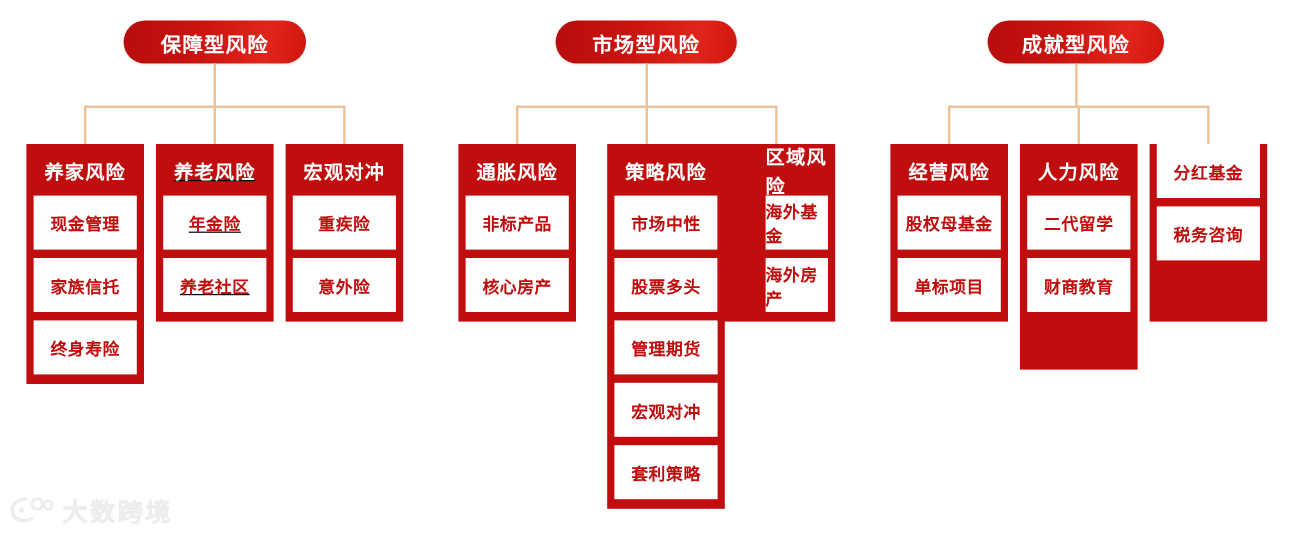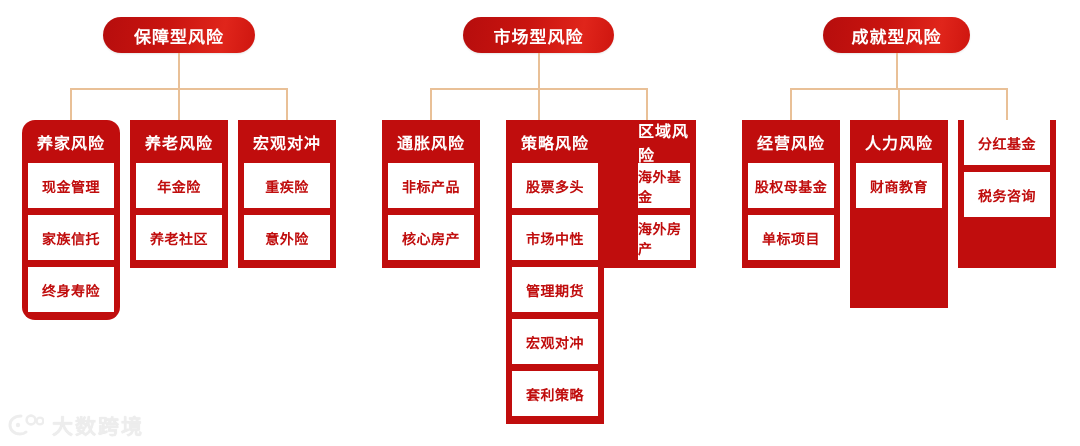--- a/index.html
+++ b/index.html
@@ -124,61 +124,62 @@
       <div class="conn conn-v" style="left: 430px; top: 88px; height: 32px;"></div>
       <div class="conn conn-v" style="left: 538px; top: 88px; height: 32px;"></div>
       <div class="conn conn-v" style="left: 646px; top: 88px; height: 32px;"></div>
       <div class="conn conn-v" style="left: 896px; top: 53px; height: 35px;"></div>
       <div class="conn conn-h" style="left: 791px; top: 88px; width: 216px;"></div>
       <div class="conn conn-v" style="left: 790px; top: 88px; height: 32px;"></div>
       <div class="conn conn-v" style="left: 898px; top: 88px; height: 32px;"></div>
       <div class="conn conn-v" style="left: 1006px; top: 88px; height: 32px;"></div>
     </div>
   <div id="columns-layer">
-      <div class="col" style="left: 22px; top: 120px; width: 98px; height: 200px; border-radius: 13px;">
+      <div class="col" style="left: 22px; top: 120px; width: 98px; height: 200px;">
         <div class="col-head">养家风险</div>
         <div class="col-item">现金管理</div>
         <div class="col-item">家族信托</div>
         <div class="col-item">终身寿险</div>
       </div>
-      <div class="col" style="left: 130px; top: 120px; width: 98px; height: 148px;">
+      <div class="col" style="left: 130px; top: 120px; width: 98px; height: 148px; text-decoration: underline;">
         <div class="col-head">养老风险</div>
         <div class="col-item">年金险</div>
         <div class="col-item">养老社区</div>
       </div>
       <div class="col" style="left: 238px; top: 120px; width: 98px; height: 148px;">
         <div class="col-head">宏观对冲</div>
         <div class="col-item">重疾险</div>
         <div class="col-item">意外险</div>
       </div>
       <div class="col" style="left: 382px; top: 120px; width: 98px; height: 148px;">
         <div class="col-head">通胀风险</div>
         <div class="col-item">非标产品</div>
         <div class="col-item">核心房产</div>
       </div>
       <div class="col" style="left: 506px; top: 120px; width: 98px; height: 304px;">
         <div class="col-head">策略风险</div>
+        <div class="col-item">市场中性</div>
         <div class="col-item">股票多头</div>
-        <div class="col-item">市场中性</div>
         <div class="col-item">管理期货</div>
         <div class="col-item">宏观对冲</div>
         <div class="col-item">套利策略</div>
       </div>
       <div class="col" style="left: 598px; top: 120px; width: 98px; height: 148px; padding-left: 40px;">
         <div class="col-head">区域风险</div>
         <div class="col-item">海外基金</div>
         <div class="col-item">海外房产</div>
       </div>
       <div class="col" style="left: 742px; top: 120px; width: 98px; height: 148px;">
         <div class="col-head">经营风险</div>
         <div class="col-item">股权母基金</div>
         <div class="col-item">单标项目</div>
       </div>
       <div class="col" style="left: 850px; top: 120px; width: 98px; height: 188px;">
         <div class="col-head">人力风险</div>
+        <div class="col-item">二代留学</div>
         <div class="col-item">财商教育</div>
       </div>
       <div class="col" style="left: 958px; top: 120px; width: 98px; height: 148px;">
         <div class="col-item">分红基金</div>
         <div class="col-item">税务咨询</div>
       </div>
     </div>
 
   <div id="watermark">
     <div class="wm-mark">

